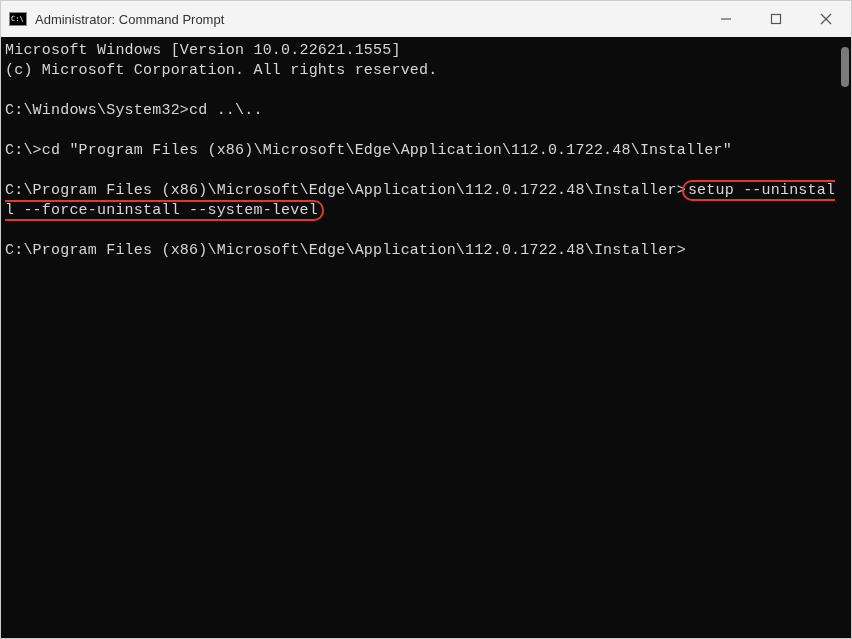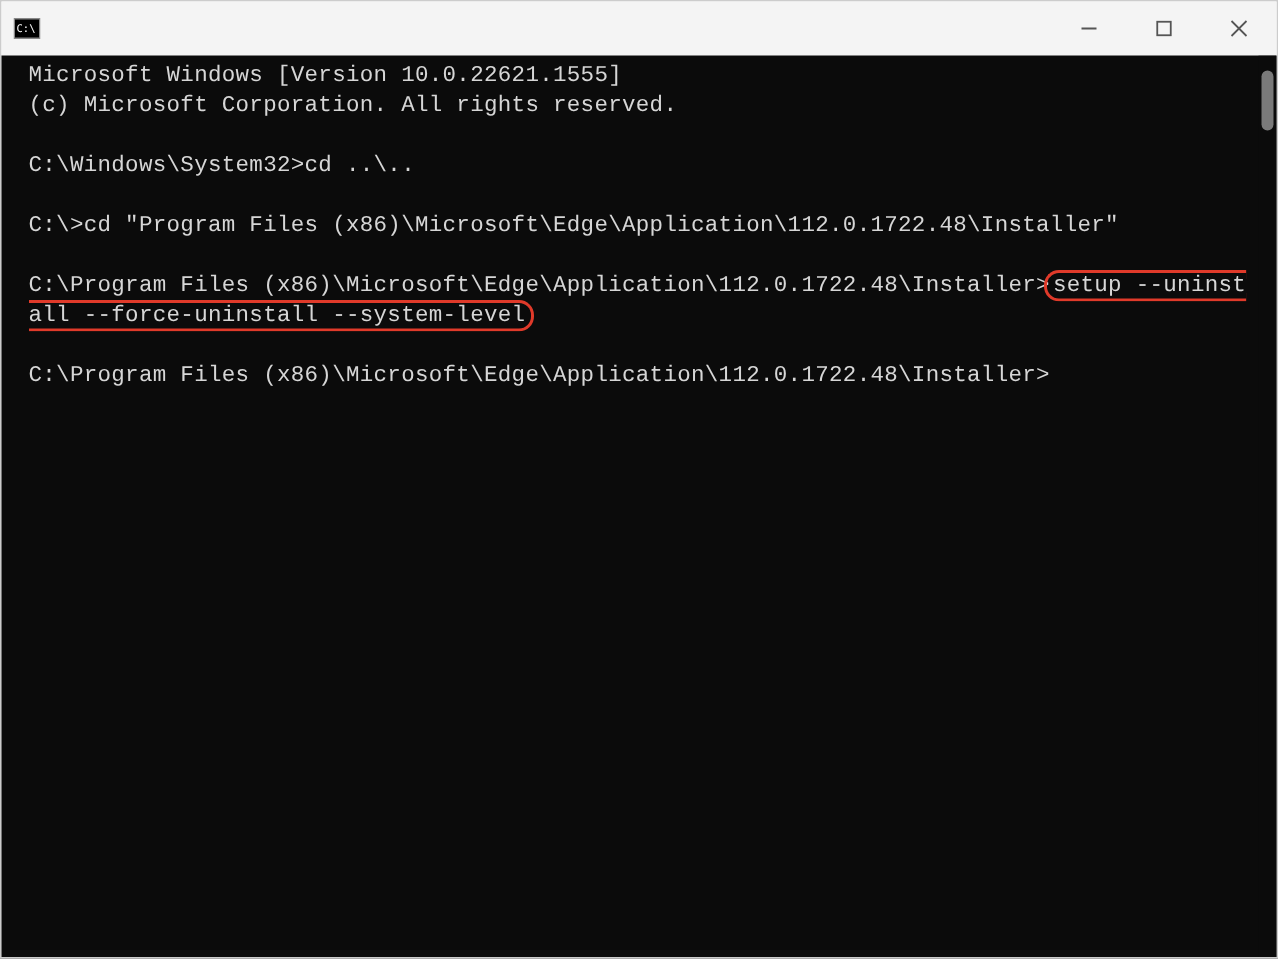--- a/index.html
+++ b/index.html
@@ -52,21 +52,20 @@
   }
   .terminal {
     font-family: "Consolas", "Courier New", monospace;
     font-size: 15px;
     line-height: 20px;
     color: #d6d6d6;
     white-space: pre-wrap;
     word-break: break-all;
     padding: 4px 14px 4px 4px;
     letter-spacing: 0.2px;
-    margin-left: 14px;
   }
   .terminal .line { min-height: 20px; }
   .hl {
     border: 2px solid #e03a2a;
     border-radius: 10px;
     padding: 0 4px;
     margin: -2px -4px;
     display: inline;
   }
   .scrollbar-track {
@@ -89,20 +88,21 @@
 <body>
 
 <div class="window">
   <div class="titlebar">
     <span class="icon">
       <svg width="18" height="14" viewBox="0 0 18 14">
         <rect x="0.5" y="0.5" width="17" height="13" fill="#000" stroke="#888"></rect>
         <text x="2" y="9" font-size="7" font-family="Consolas,monospace" fill="#fff">C:\</text>
       </svg>
     </span>
+    <span class="title">Administrator: Command Prompt</span>
     <span class="spacer"></span>
     <div class="win-controls">
       <div class="win-btn">
         <svg width="12" height="12" viewBox="0 0 12 12">
             <line x1="1" y1="6" x2="11" y2="6"></line>
           </svg>
       </div>
       <div class="win-btn">
         <svg width="12" height="12" viewBox="0 0 12 12">
             <rect x="1.5" y="1.5" width="9" height="9"></rect>

